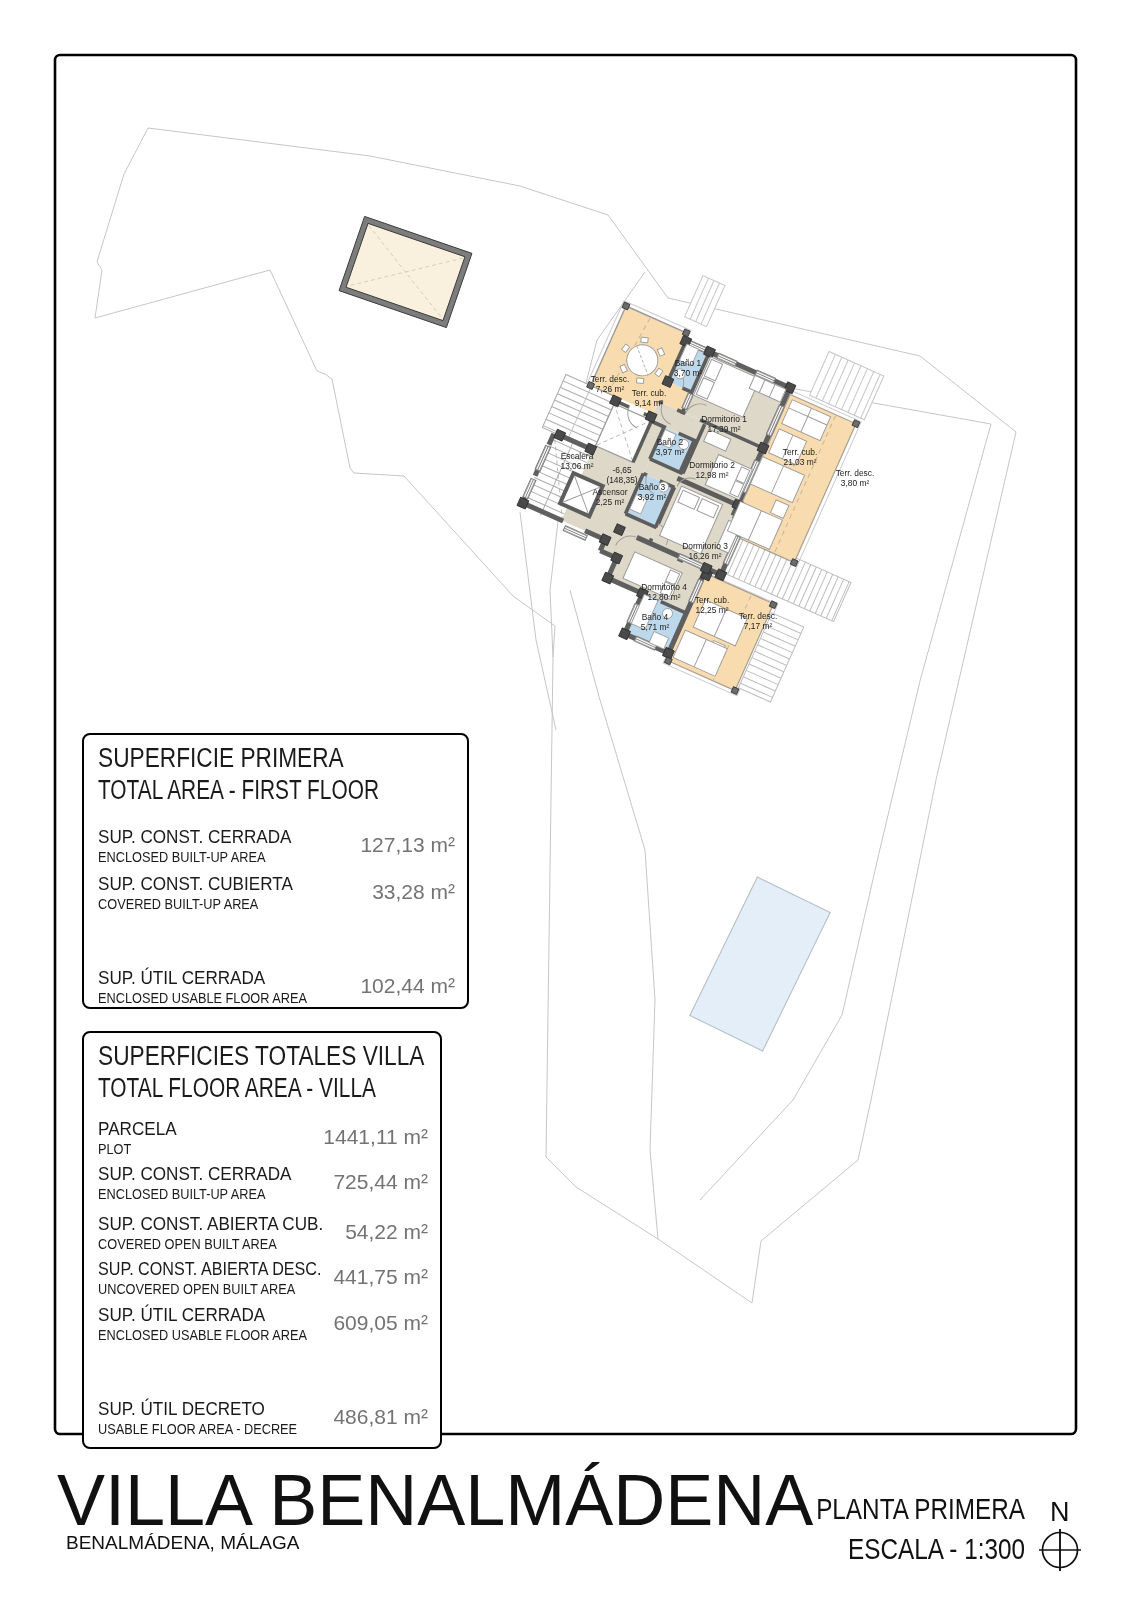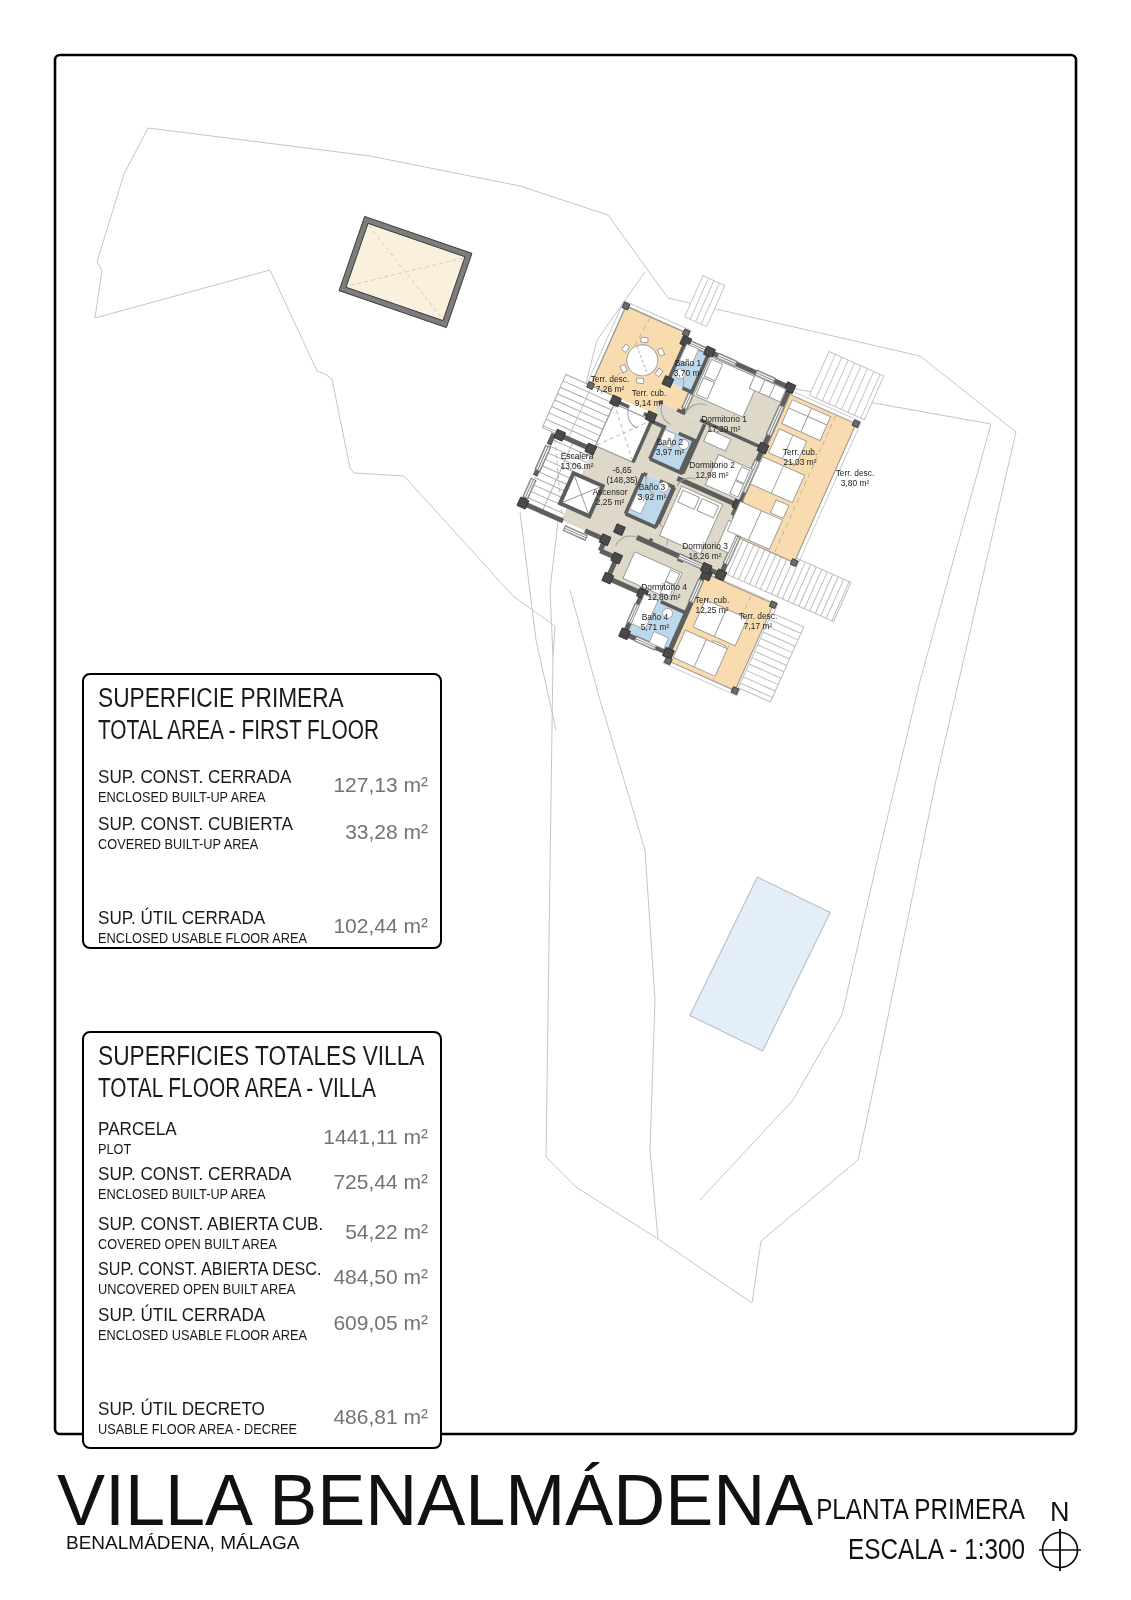--- a/index.html
+++ b/index.html
@@ -426,21 +426,21 @@
     <text x="610" y="495"><tspan x="610" dy="0">Ascensor</tspan><tspan x="610" dy="10">2,25 m²</tspan></text>
     <text x="652" y="490"><tspan x="652" dy="0">Baño 3</tspan><tspan x="652" dy="10">3,92 m²</tspan></text>
     <text x="705" y="549"><tspan x="705" dy="0">Dormitorio 3</tspan><tspan x="705" dy="10">16,26 m²</tspan></text>
     <text x="664" y="590"><tspan x="664" dy="0">Dormitorio 4</tspan><tspan x="664" dy="10">12,80 m²</tspan></text>
     <text x="655" y="620"><tspan x="655" dy="0">Baño 4</tspan><tspan x="655" dy="10">5,71 m²</tspan></text>
     <text x="712" y="603"><tspan x="712" dy="0">Terr. cub.</tspan><tspan x="712" dy="10">12,25 m²</tspan></text>
     <text x="758" y="619"><tspan x="758" dy="0">Terr. desc.</tspan><tspan x="758" dy="10">7,17 m²</tspan></text>
   </g>
 </svg>
 
-<div class="box" style="left:82px;top:673px;width:356px;height:272px;">
+<div class="box" style="left:82px;top:733px;width:356px;height:272px;padding-left:27px;">
 
   <div class="abs btitle" style="left:14px;top:8px;">SUPERFICIE PRIMERA<br><span class="t2">TOTAL AREA - FIRST FLOOR</span></div>
 
   <div class="row" style="top:92px;">
     <div class="rlab">SUP. CONST. CERRADA</div>
     <div class="rsub">ENCLOSED BUILT-UP AREA</div>
     <div class="rval">127,13 m²</div>
   </div>
 
   <div class="row" style="top:139px;">
@@ -475,21 +475,21 @@
 
   <div class="row" style="top:181px;">
     <div class="rlab">SUP. CONST. ABIERTA CUB.</div>
     <div class="rsub">COVERED OPEN BUILT AREA</div>
     <div class="rval">54,22 m²</div>
   </div>
 
   <div class="row" style="top:226px;">
     <div class="rlab" style="transform:scaleX(0.85)">SUP. CONST. ABIERTA DESC.</div>
     <div class="rsub">UNCOVERED OPEN BUILT AREA</div>
-    <div class="rval">484,50 m²</div>
+    <div class="rval">441,75 m²</div>
   </div>
 
   <div class="row" style="top:272px;">
     <div class="rlab">SUP. ÚTIL CERRADA</div>
     <div class="rsub">ENCLOSED USABLE FLOOR AREA</div>
     <div class="rval">609,05 m²</div>
   </div>
 
 
   <div class="row" style="top:366px;">

